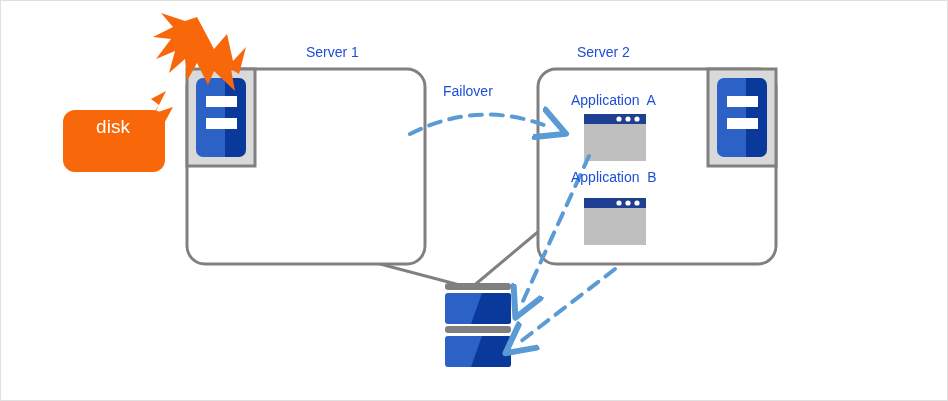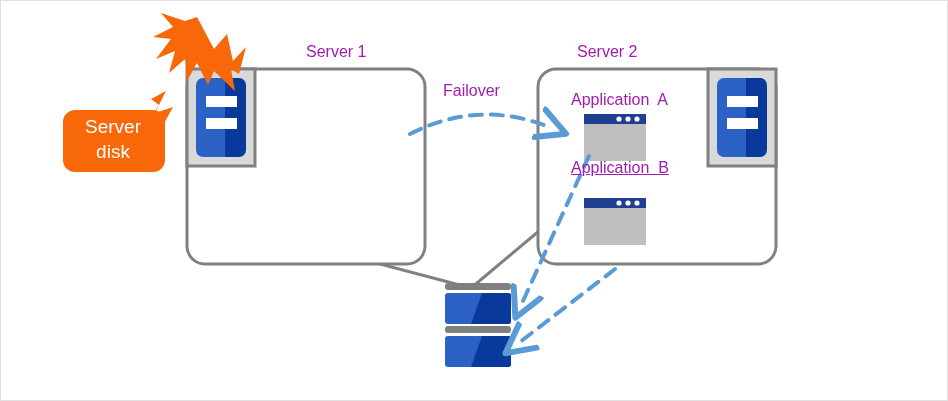--- a/index.html
+++ b/index.html
@@ -21,30 +21,30 @@
   }
   #diagram-svg {
     position: absolute;
     left: 0;
     top: 0;
     width: 948px;
     height: 401px;
   }
   .lbl {
     position: absolute;
-    color: #a21caf;
-    font-size: 16px;
+    color: #1d4ed8;
+    font-size: 14px;
     line-height: 22px;
     white-space: pre;
     font-family: "Liberation Sans", sans-serif;
   }
   #server1-title { left: 305px; top: 40px; }
   #server2-title { left: 576px; top: 40px; }
   #app-a-label   { left: 570px; top: 88px; text-align: right; }
-  #app-b-label   { left: 570px; top: 156px; text-decoration: underline; }
+  #app-b-label   { left: 570px; top: 165px; }
   #shared-disk-label { left: 421px; top: 367px; }
   #failover-label { left: 442px; top: 79px; }
   .badge-text {
     position: absolute;
     left: 66px;
     top: 113px;
     width: 92px;
     text-align: center;
     color: #ffffff;
     font-size: 19px;
@@ -134,17 +134,16 @@
     <rect x="62" y="109" width="102" height="62" rx="12" ry="12" fill="#F86709"></rect>
   </svg>
 
   <div class="lbl" id="server1-title">Server 1</div>
   <div class="lbl" id="server2-title">Server 2</div>
   <div class="lbl" id="failover-label">Failover</div>
   <div class="lbl" id="app-a-label">Application  A</div>
   <div class="lbl" id="app-b-label">Application  B</div>
 
   <div class="badge-text">
-    <div>Server</div>
     <div>disk</div>
   </div>
 
 </div>
 
 </body></html>

